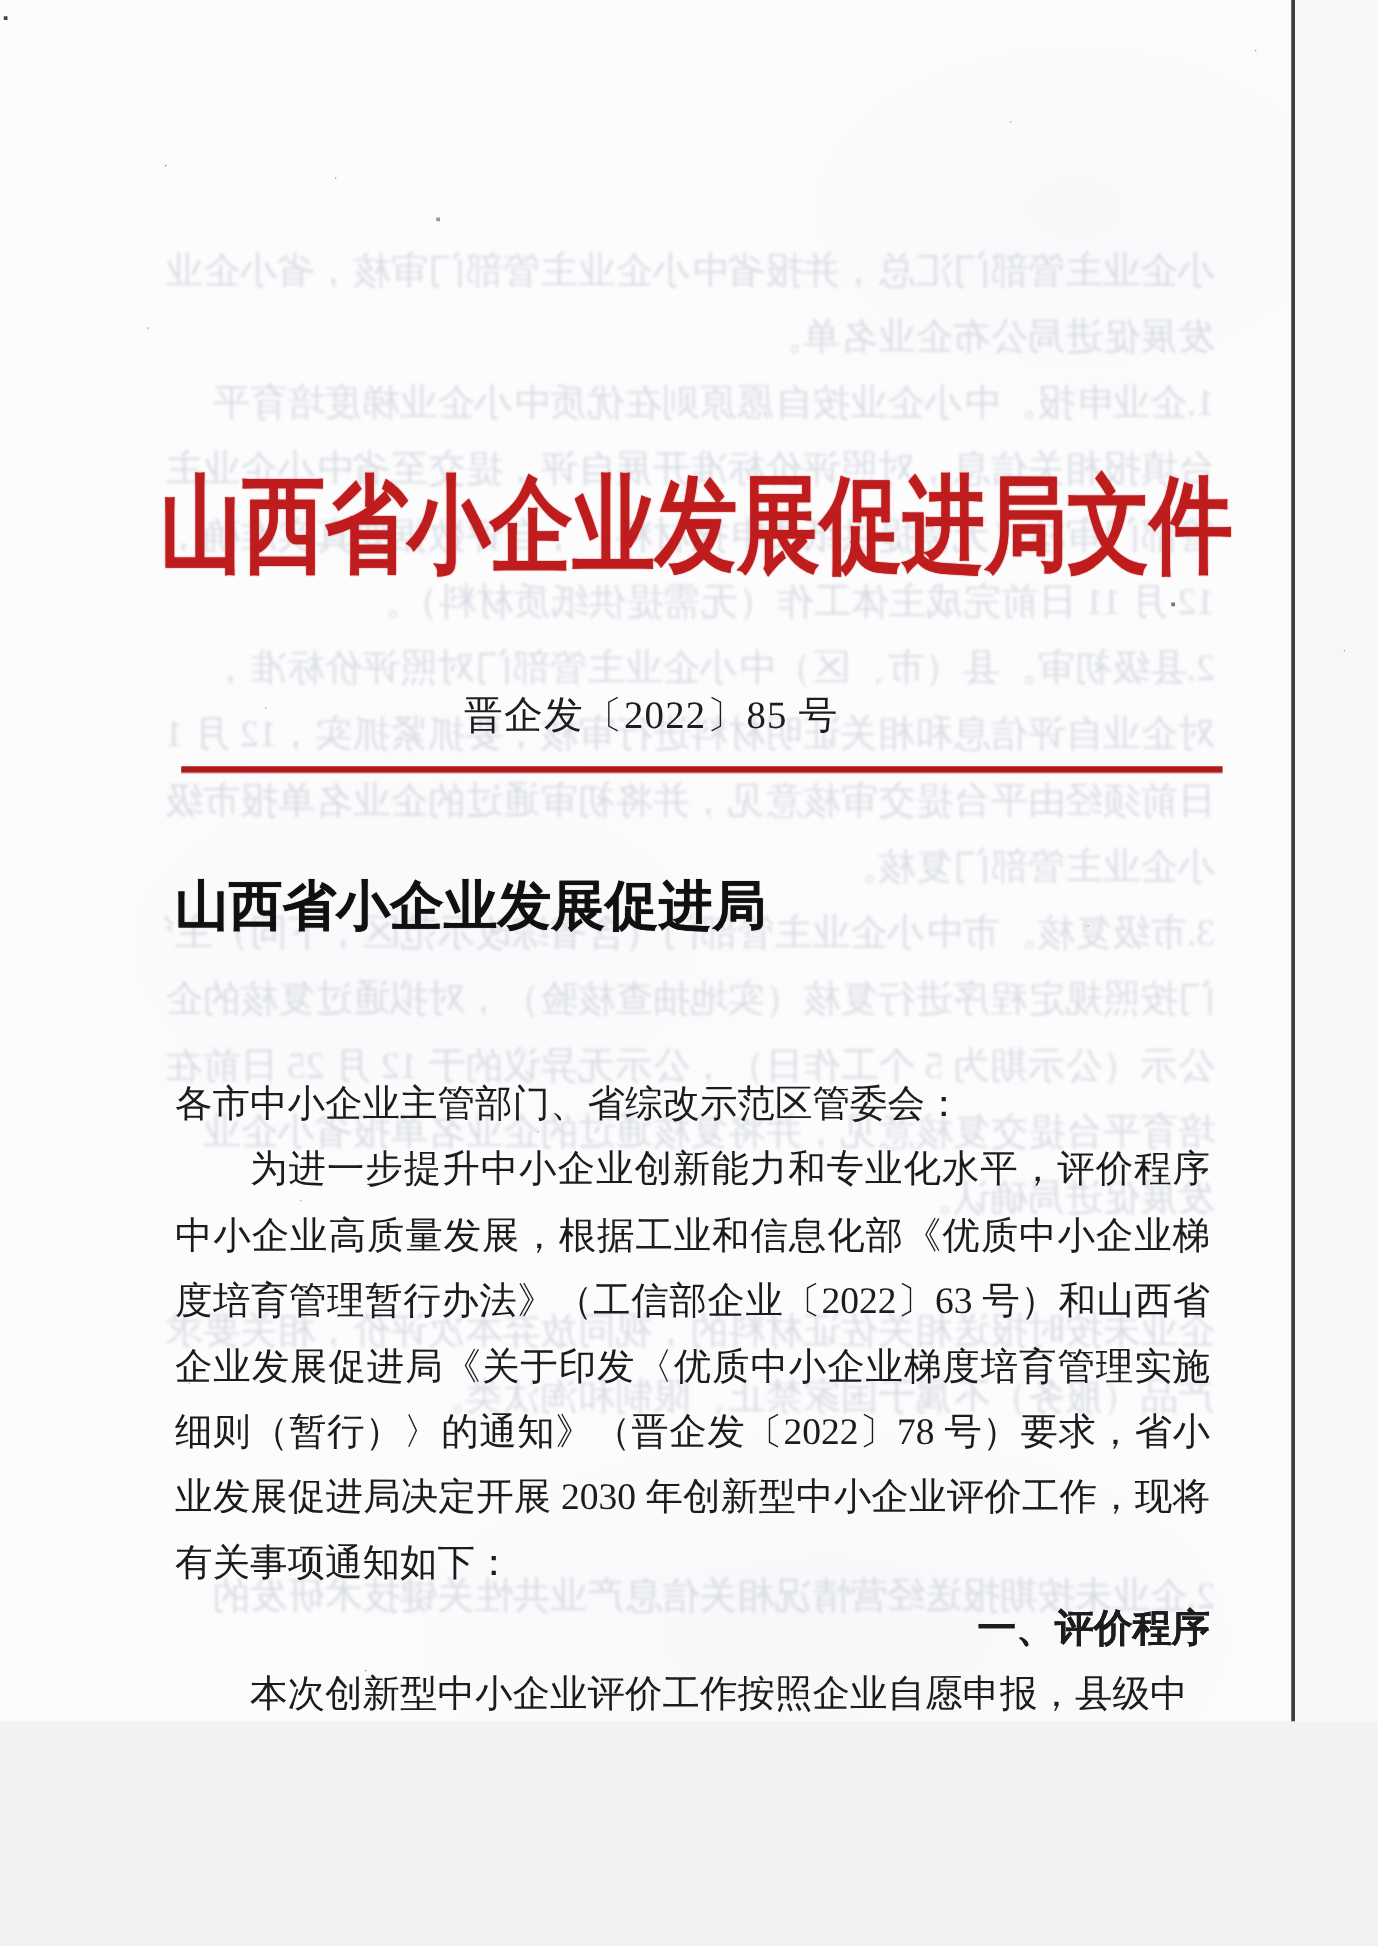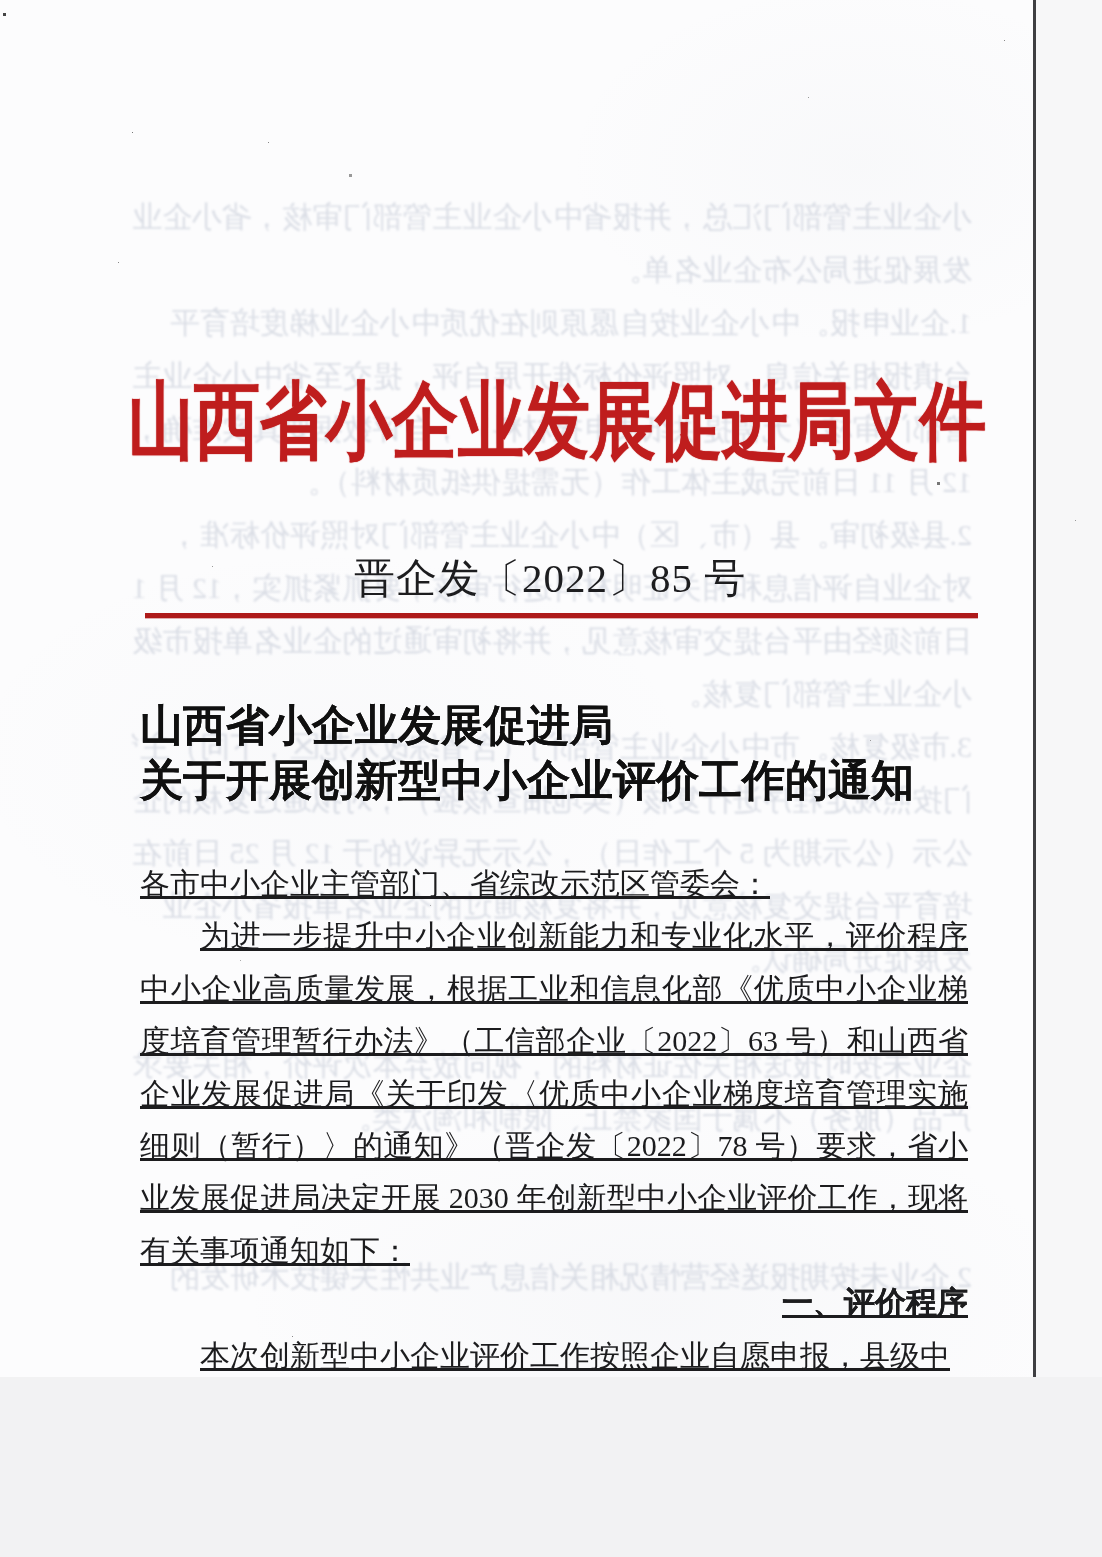--- a/index.html
+++ b/index.html
@@ -22,30 +22,30 @@
     box-shadow:
       4px 14px 0 1px #444, 132px 132px 0 0 #777, 268px 142px 0 0 #888, 350px 175px 0 1px #999,
       118px 262px 0 0 #888, 808px 97px 0 0 #999, 1004px 40px 0 0 #888, 938px 483px 0 1px #777,
       212px 566px 0 0 #999, 641px 1000px 0 0 #888, 151px 1106px 0 0 #999, 292px 1336px 0 0 #888,
       520px 1490px 0 0 #999, 703px 1483px 0 1px #888, 980px 1397px 0 0 #999, 60px 1480px 0 0 #777,
       430px 905px 0 0 #aaa, 870px 740px 0 0 #999, 240px 960px 0 0 #aaa, 1075px 520px 0 0 #999;}
   .red-title{position:absolute;left:128px;top:372px;width:828px;margin:0;
              text-align:center;font-size:66px;font-weight:900;letter-spacing:0px;
              line-height:100px;color:#bf1d1d;transform:scaleY(1.28);transform-origin:50% 50%;
              text-shadow:0 0 1px #bf1d1d;white-space:nowrap;}
-  .doc-number{position:absolute;left:136px;top:551px;width:828px;text-align:center;
-              font-size:41px;color:#1d1d1f;letter-spacing:1px;}
+  .doc-number{position:absolute;left:107px;top:551px;width:828px;text-align:center;
+              font-size:31px;color:#1d1d1f;letter-spacing:1px;}
   .red-rule{position:absolute;left:145px;top:613px;width:833px;height:5px;background:#ae1a1a;
             box-shadow:0 1px 0 rgba(174,26,26,0.35);}
   .doc-title{position:absolute;left:140px;top:698px;width:828px;text-align:left;
              font-weight:bold;color:#101010;font-size:43px;line-height:55px;
              text-shadow:0 0 0.6px #101010;white-space:nowrap;}
   .body-block{position:absolute;left:140px;top:858px;width:828px;color:#1c1c1e;
               font-size:30px;}
-  .line{height:52.4px;line-height:52.4px;white-space:nowrap;text-decoration:underline;}
+  .line{height:52.4px;line-height:52.4px;white-space:nowrap;}
   .just{white-space:normal;text-align:justify;text-align-last:justify;overflow:hidden;}
   .indent{text-indent:2em;}
   .heading{font-family:"Liberation Sans","DejaVu Sans",sans-serif;font-weight:700;
            font-size:31px;text-shadow:0 0 0.5px #111;text-align:right;}
   .page-number{position:absolute;right:132px;top:1452px;font-size:27px;color:#141414;
                letter-spacing:3px;font-family:"Liberation Serif","DejaVu Serif",serif;}
 </style>
 </head>
 <body>
 
@@ -84,21 +84,20 @@
   <div class="speckles"></div>
 
   <h1 class="red-title" style="color: rgb(191, 29, 29);">山西省小企业发展促进局文件</h1>
 
   <div class="doc-number">晋企发〔2022〕85 号</div>
 
   <div class="red-rule" style="background: rgb(174, 26, 26);"></div>
 
   <div class="doc-title">
     <div>山西省小企业发展促进局</div>
-    <div>关于开展创新型中小企业评价工作的通知</div>
   </div>
 
   <div class="body-block">
     <div class="line">各市中小企业主管部门、省综改示范区管委会：</div>
     <div class="line just indent">为进一步提升中小企业创新能力和专业化水平，评价程序</div>
     <div class="line just">中小企业高质量发展，根据工业和信息化部《优质中小企业梯</div>
     <div class="line just">度培育管理暂行办法》（工信部企业〔2022〕63 号）和山西省小</div>
     <div class="line just">企业发展促进局《关于印发〈优质中小企业梯度培育管理实施</div>
     <div class="line just">细则（暂行）〉的通知》（晋企发〔2022〕78 号）要求，省小企</div>
     <div class="line just">业发展促进局决定开展 2030 年创新型中小企业评价工作，现将</div>

